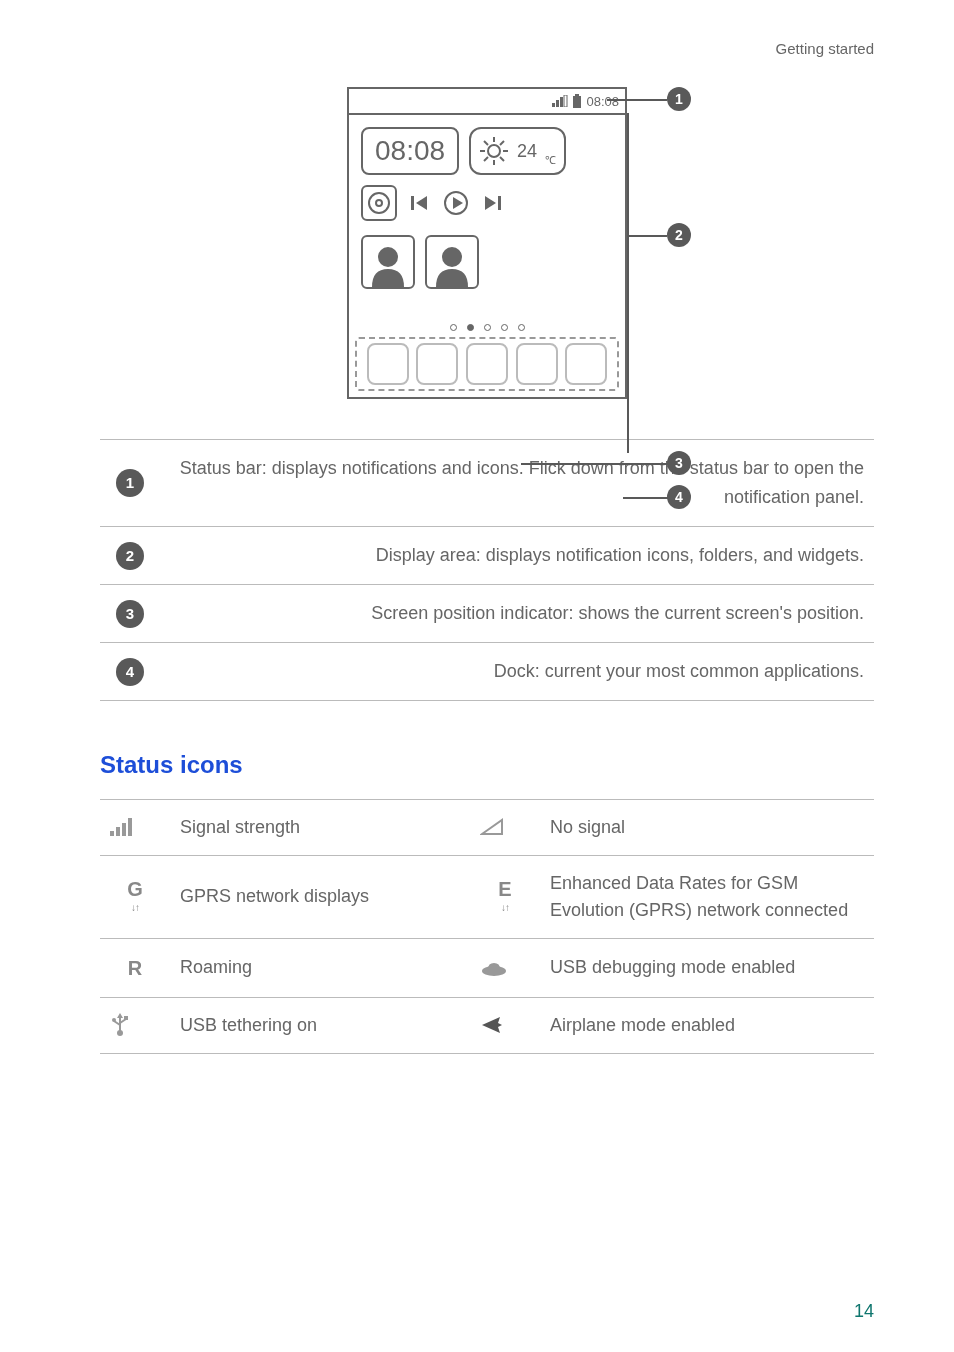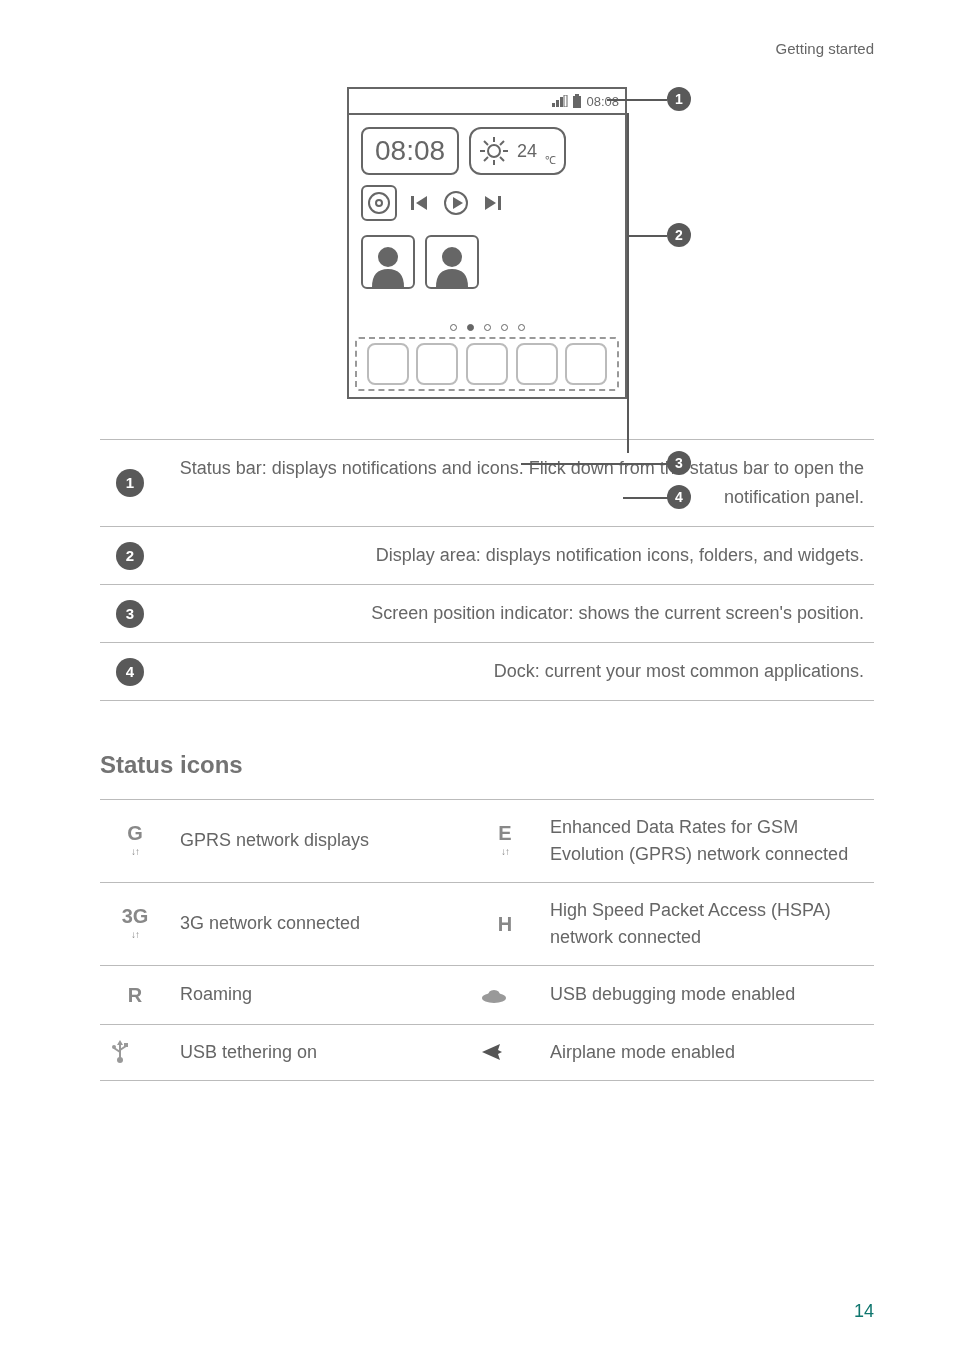--- a/index.html
+++ b/index.html
@@ -163,21 +163,21 @@
     color:#fff;
     border-radius:50%;
     display:inline-flex;
     align-items:center;
     justify-content:center;
     font-size:15px;
     font-weight:600;
   }
   h2.section {
     font-size: 24px;
-    color:#737373;
+    color:#1d4ed8;
     font-weight:700;
     margin-bottom: 20px;
   }
   .icon-table {
     width: 100%;
     border-collapse: collapse;
   }
   .icon-table td {
     border-top: 1px solid #bbb;
     padding: 14px 10px;
@@ -338,31 +338,38 @@
     <td style="text-align:center;"><span class="num-circle">4</span></td>
     <td>Dock: current your most common applications.</td>
   </tr>
 </tbody>
   </table>
 
 <h2 class="section">Status icons</h2>
 
 <table class="icon-table">
   <tbody>
+      <tr>
+    <td class="icon-cell"><span><svg width="24" height="18" viewBox="0 0 24 18">
+              <rect x="0" y="13" width="4" height="5" fill="#999"></rect>
+              <rect x="6" y="9" width="4" height="9" fill="#999"></rect>
+              <rect x="12" y="5" width="4" height="13" fill="#999"></rect>
+              <rect x="18" y="0" width="4" height="18" fill="#999"></rect>
+            </svg></span></td>
+    <td class="desc-cell">Signal strength</td>
+    <td class="icon-cell"><span><svg width="24" height="18" viewBox="0 0 24 18">
+              <polygon points="2,16 22,16 22,2" fill="none" stroke="#999" stroke-width="2"></polygon>
+            </svg></span></td>
+    <td>No signal</td>
+  </tr>
   <tr>
     <td class="icon-cell"><span class="letter-icon"><span>G</span><span class="arrows">↓↑</span></span></td>
     <td class="desc-cell">GPRS network displays</td>
     <td class="icon-cell"><span class="letter-icon"><span>E</span><span class="arrows">↓↑</span></span></td>
     <td>Enhanced Data Rates for GSM Evolution (GPRS) network connected</td>
-  </tr>
-  <tr>
-    <td class="icon-cell"><span class="letter-icon"><span>3G</span><span class="arrows">↓↑</span></span></td>
-    <td class="desc-cell">3G network connected</td>
-    <td class="icon-cell"><span class="letter-icon">H</span></td>
-    <td>High Speed Packet Access (HSPA) network connected</td>
   </tr>
   <tr>
     <td class="icon-cell"><span class="letter-icon">R</span></td>
     <td class="desc-cell">Roaming</td>
     <td class="icon-cell"><span><svg width="28" height="18" viewBox="0 0 28 18">
               <ellipse cx="14" cy="12" rx="12" ry="5" fill="#999"></ellipse>
               <path d="M8 10 Q8 4 14 4 Q20 4 20 10" fill="#999"></path>
             </svg></span></td>
     <td>USB debugging mode enabled</td>
   </tr>

